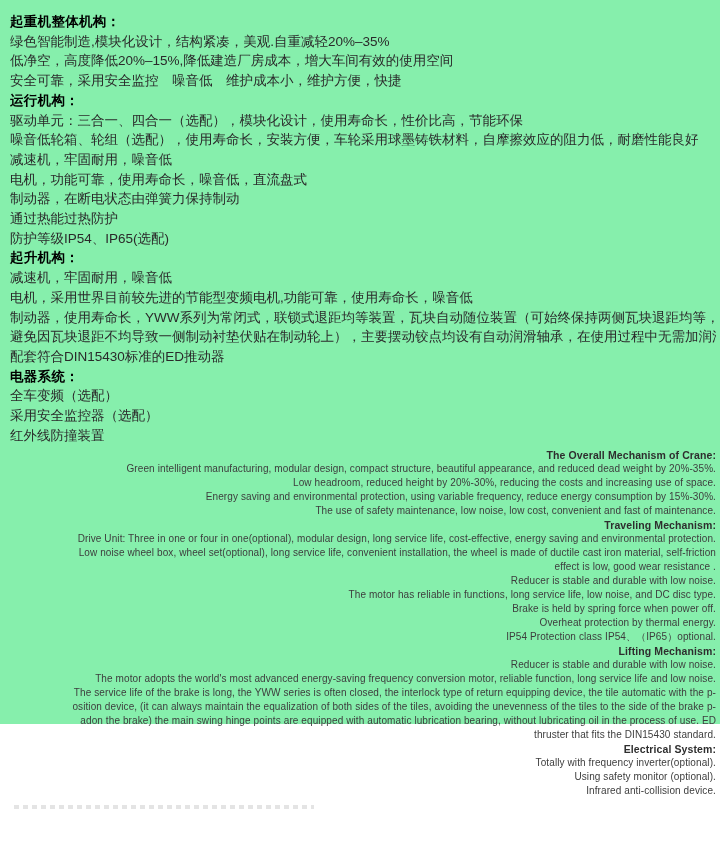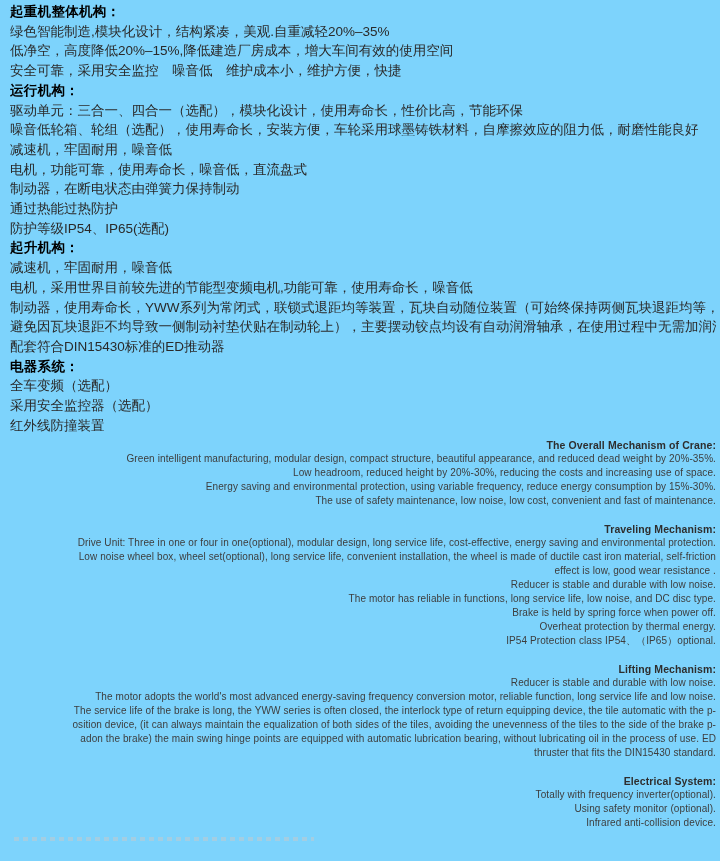--- a/index.html
+++ b/index.html
@@ -8,24 +8,24 @@
     background: #ffffff;
   }
   body {
     width: 720px;
     height: 861px;
     overflow: hidden;
     font-family: "Liberation Sans", "DejaVu Sans", sans-serif;
   }
   #page {
     width: 720px;
-    height: 861px;
-    background: #7dd3fc;
+    height: 724px;
+    background: #86efac;
     box-sizing: border-box;
-    padding-top: 2px;
+    padding-top: 12px;
   }
   
   #cn-wrap {
     padding-left: 10px;
     padding-right: 4px;
   }
   #cn-wrap .sec-title {
     font-size: 13.5px;
     line-height: 19.7px;
     font-weight: bold;
@@ -41,21 +41,21 @@
     overflow: hidden;
   }
   
   #en-wrap {
     margin-top: 3px;
     padding-left: 14px;
     padding-right: 4px;
     text-align: right;
   }
   #en-wrap .section + .section {
-    margin-top: 14px;
+    margin-top: 0;
   }
   #en-wrap .sec-title {
     font-size: 10.5px;
     line-height: 14px;
     font-weight: bold;
     color: #2e2e2e;
     letter-spacing: 0.1px;
     white-space: nowrap;
   }
   #en-wrap .line {

